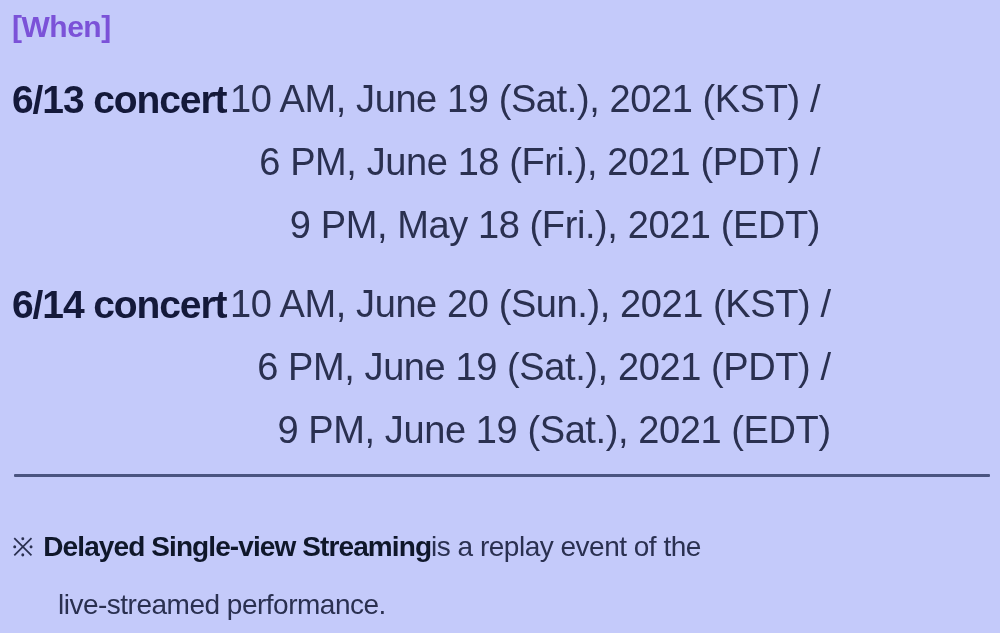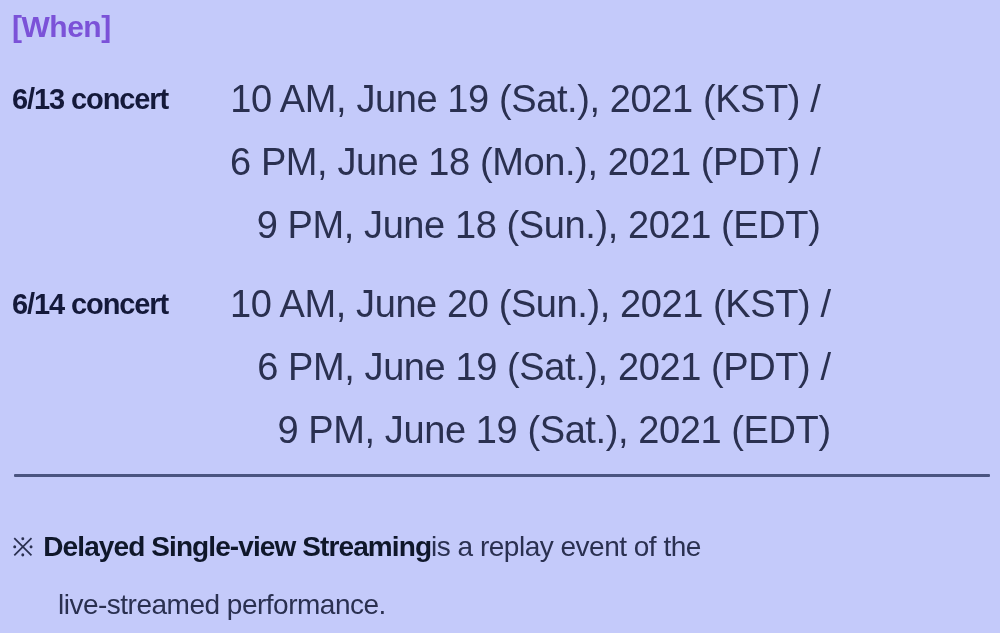--- a/index.html
+++ b/index.html
@@ -46,21 +46,21 @@
   .sched-row {
     display: flex;
     align-items: flex-start;
     margin-bottom: 0px;
   }
   .sched-row + .sched-row {
     margin-top: 16px;
   }
   .sched-label {
     flex: 0 0 218px;
-    font-size: 29px;
+    font-size: 39px;
     font-weight: bold;
     color: #14193a;
     letter-spacing: -1.1px;
     line-height: 63px;
     white-space: nowrap;
   }
   .sched-times {
     flex: 0 0 524px;
     text-align: right;
     padding-right: 2px;
@@ -126,22 +126,22 @@
 <div class="page">
 
   <div class="when-heading">[When]</div>
 
   <div class="schedule">
 
     <div class="sched-row">
       <div class="sched-label">6/13 concert</div>
       <div class="sched-times">
         <div class="sched-time-line">10 AM, June 19 (Sat.), 2021 (KST) /</div>
-        <div class="sched-time-line">6 PM, June 18 (Mon.), 2021 (PDT) /</div>
-        <div class="sched-time-line">9 PM, June 18 (Sun.), 2021 (EDT)</div>
+        <div class="sched-time-line">6 PM, June 18 (Fri.), 2021 (PDT) /</div>
+        <div class="sched-time-line">9 PM, May 18 (Fri.), 2021 (EDT)</div>
       </div>
     </div>
 
     <div class="sched-row">
       <div class="sched-label">6/14 concert</div>
       <div class="sched-times">
         <div class="sched-time-line">10 AM, June 20 (Sun.), 2021 (KST) /</div>
         <div class="sched-time-line">6 PM, June 19 (Sat.), 2021 (PDT) /</div>
         <div class="sched-time-line">9 PM, June 19 (Sat.), 2021 (EDT)</div>
       </div>

